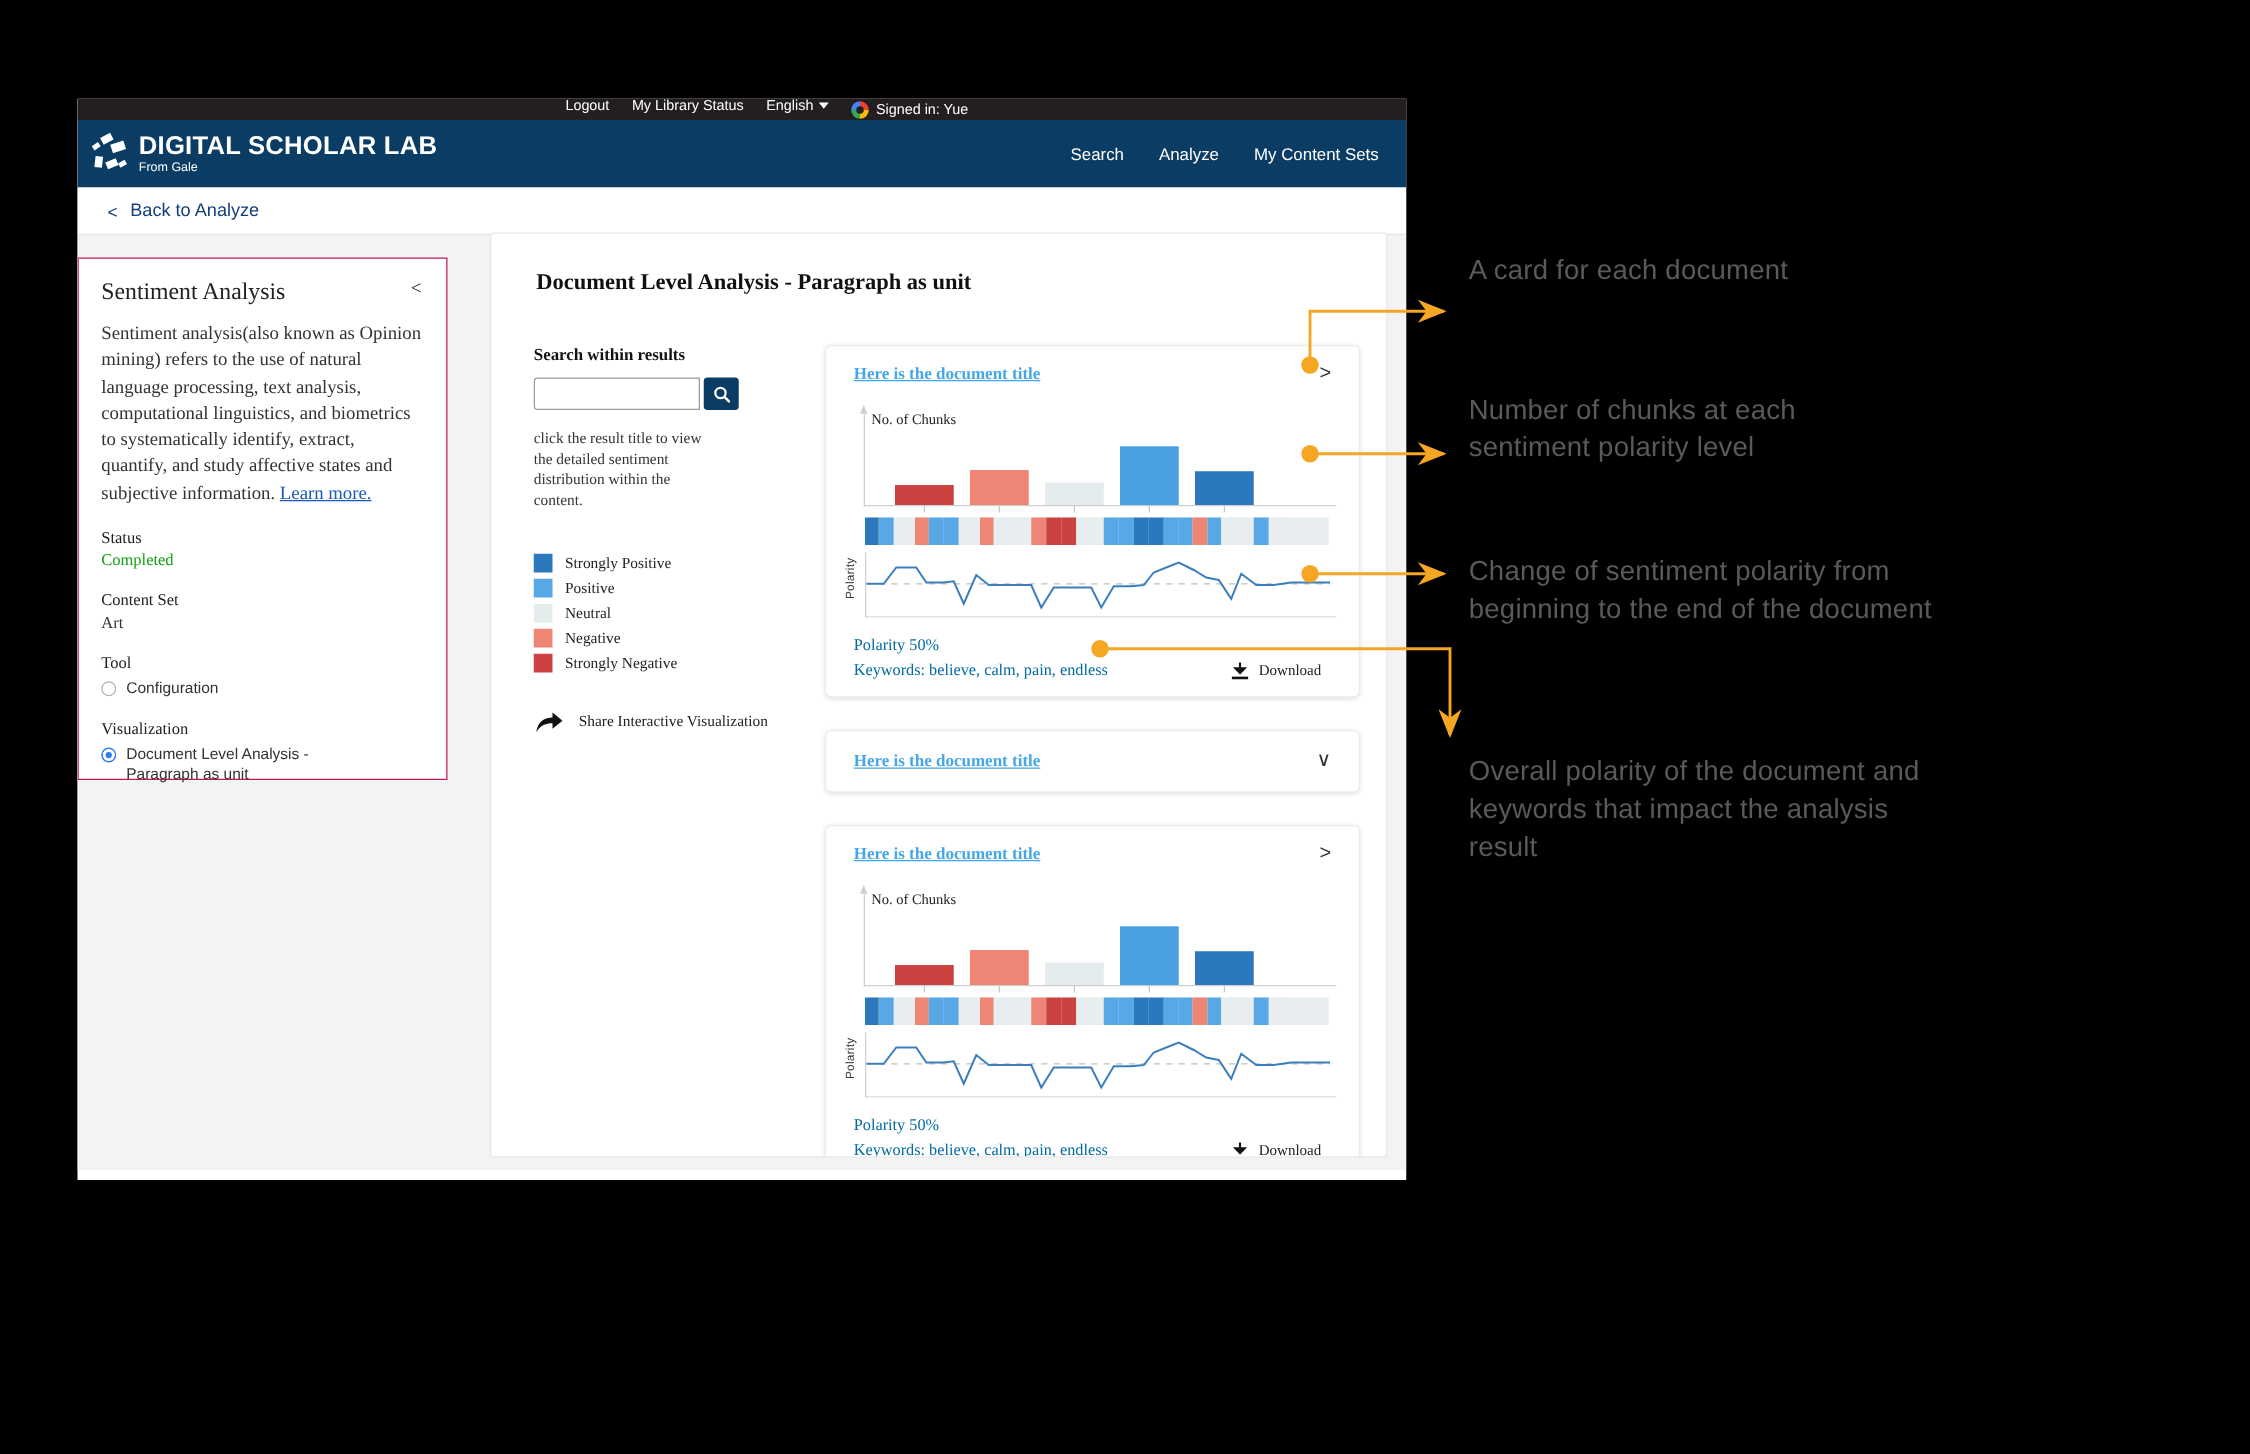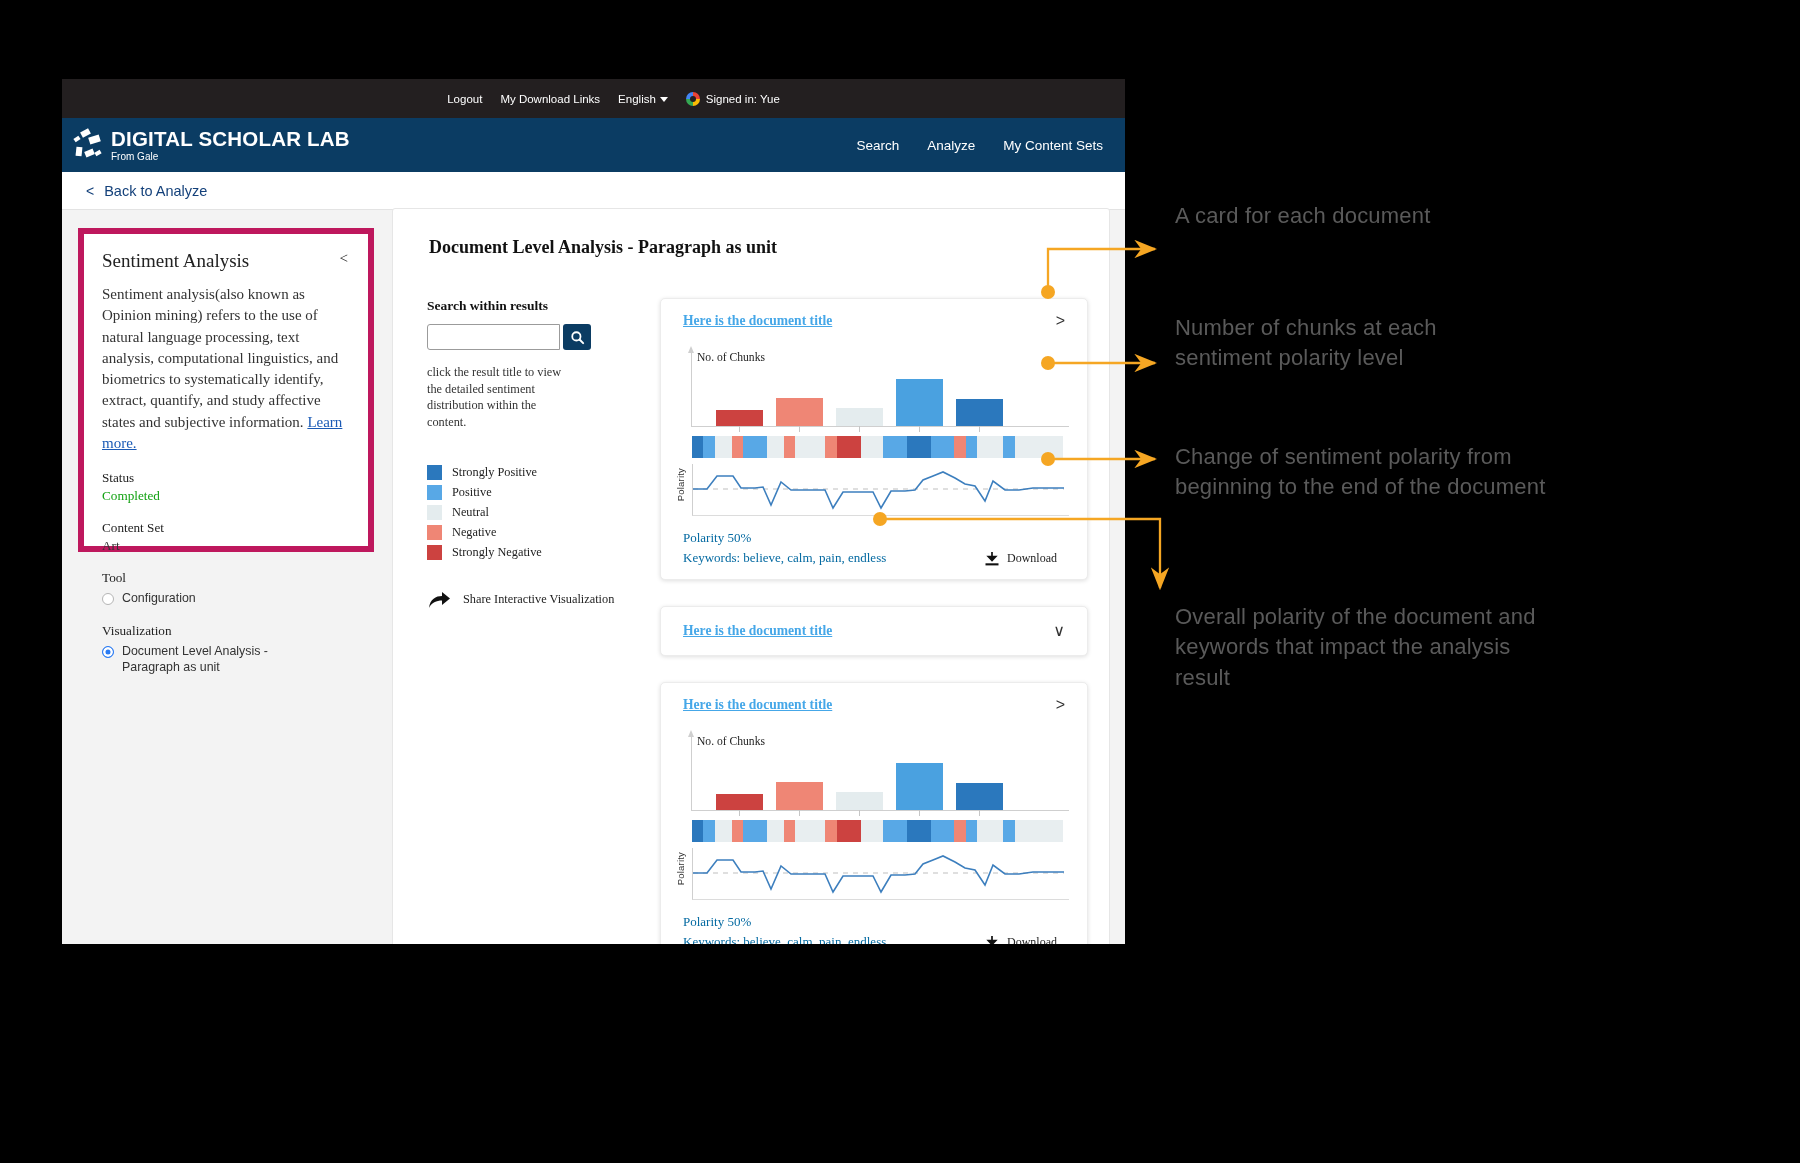--- a/index.html
+++ b/index.html
@@ -15,22 +15,22 @@
   
   #app-window {
     position:absolute; left:62px; top:79px;
     width:1063px; height:865px;
     background:#ffffff;
     overflow:hidden;
   }
 
   
   #utility-bar {
-    height:39px; background:#231f20; color:#fff;
-    display:flex; align-items:center; justify-content:center; gap:18px;
+    height:17px; background:#231f20; color:#fff;
+    display:flex; justify-content:center; gap:18px;
     font-size:11.5px; padding-left:40px;
   }
   #utility-bar .ub-item { color:#fff; cursor:pointer; white-space:nowrap; }
   .caret-down {
     display:inline-block; width:0; height:0; margin-left:4px;
     border-left:4px solid transparent; border-right:4px solid transparent;
     border-top:5px solid #fff; vertical-align:1px;
   }
   .g-logo {
     display:inline-flex; align-items:center; justify-content:center;
@@ -78,22 +78,22 @@
   #back-bar .bb-text { color:#13407a; font-size:14.5px; cursor:pointer; }
 
   
   #app-body {
     position:relative; background:#f3f3f3;
     height:748px; padding:20px 0 0 0;
   }
 
   
   #left-panel {
-    position:absolute; left:16px; top:18px; width:296px; height:324px;
-    background:#fff; border:6px solid #be185d;
+    position:absolute; left:0px; top:18px; width:296px; height:418px;
+    background:#fff; border:1px solid #be185d;
     font-family:"Liberation Serif", serif;
     padding:16px 18px 0 18px;
   }
   .lp-head { display:flex; justify-content:space-between; align-items:flex-start; }
   .lp-title { font-size:19px; color:#222; font-family:"Liberation Serif", serif; }
   .lp-collapse { color:#222; font-size:15px; cursor:pointer; padding:0 2px;}
   .lp-desc {
     font-size:15px; line-height:1.42; color:#333; margin-top:12px;
     font-family:"Liberation Serif", serif;
   }
@@ -219,21 +219,21 @@
   }
   .anno-svg { position:absolute; left:0; top:0; pointer-events:none; }
 </style>
 </head>
 <body>
 
 <div id="app-window">
 
   <div id="utility-bar">
     <span class="ub-item">Logout</span>
-    <span class="ub-item">My Download Links</span>
+    <span class="ub-item">My Library Status</span>
     <span class="ub-item"><span>English</span><i class="caret-down"></i></span>
     <span class="signed-in">
       <span class="g-logo"></span>
       <span>Signed in: Yue</span>
     </span>
   </div>
 
   <div id="brand-header">
     <div class="brand-left">
       <div class="brand-mark">

